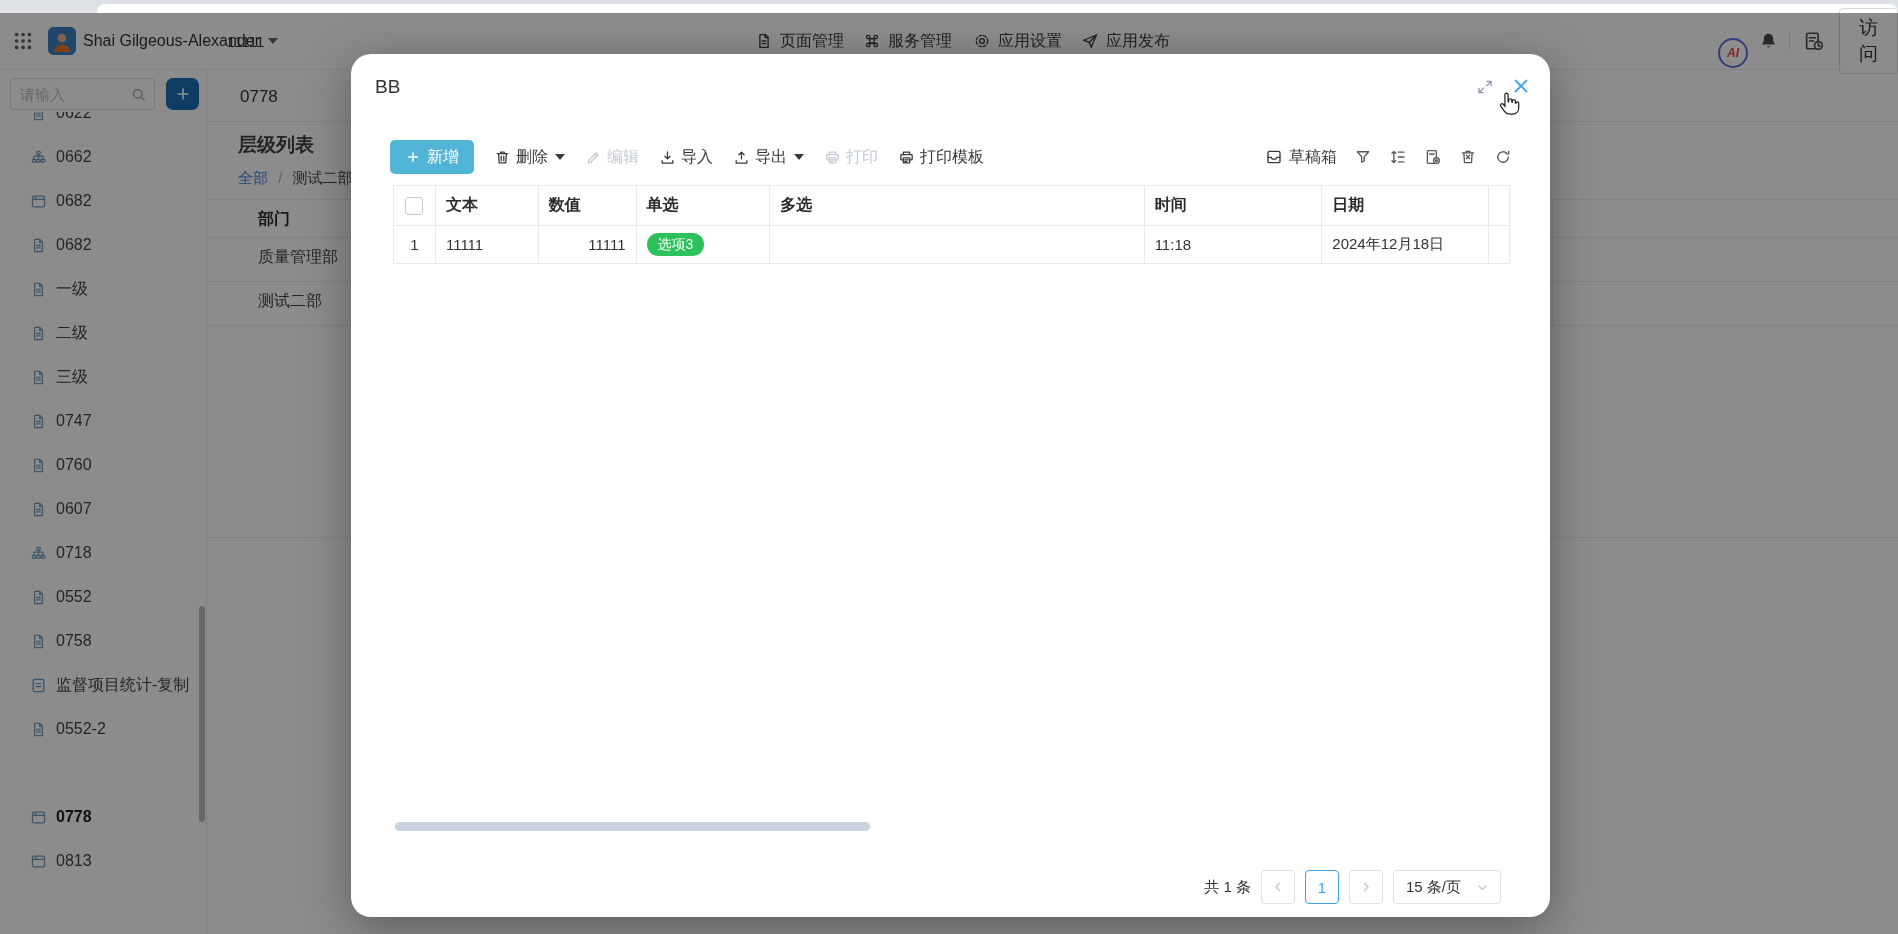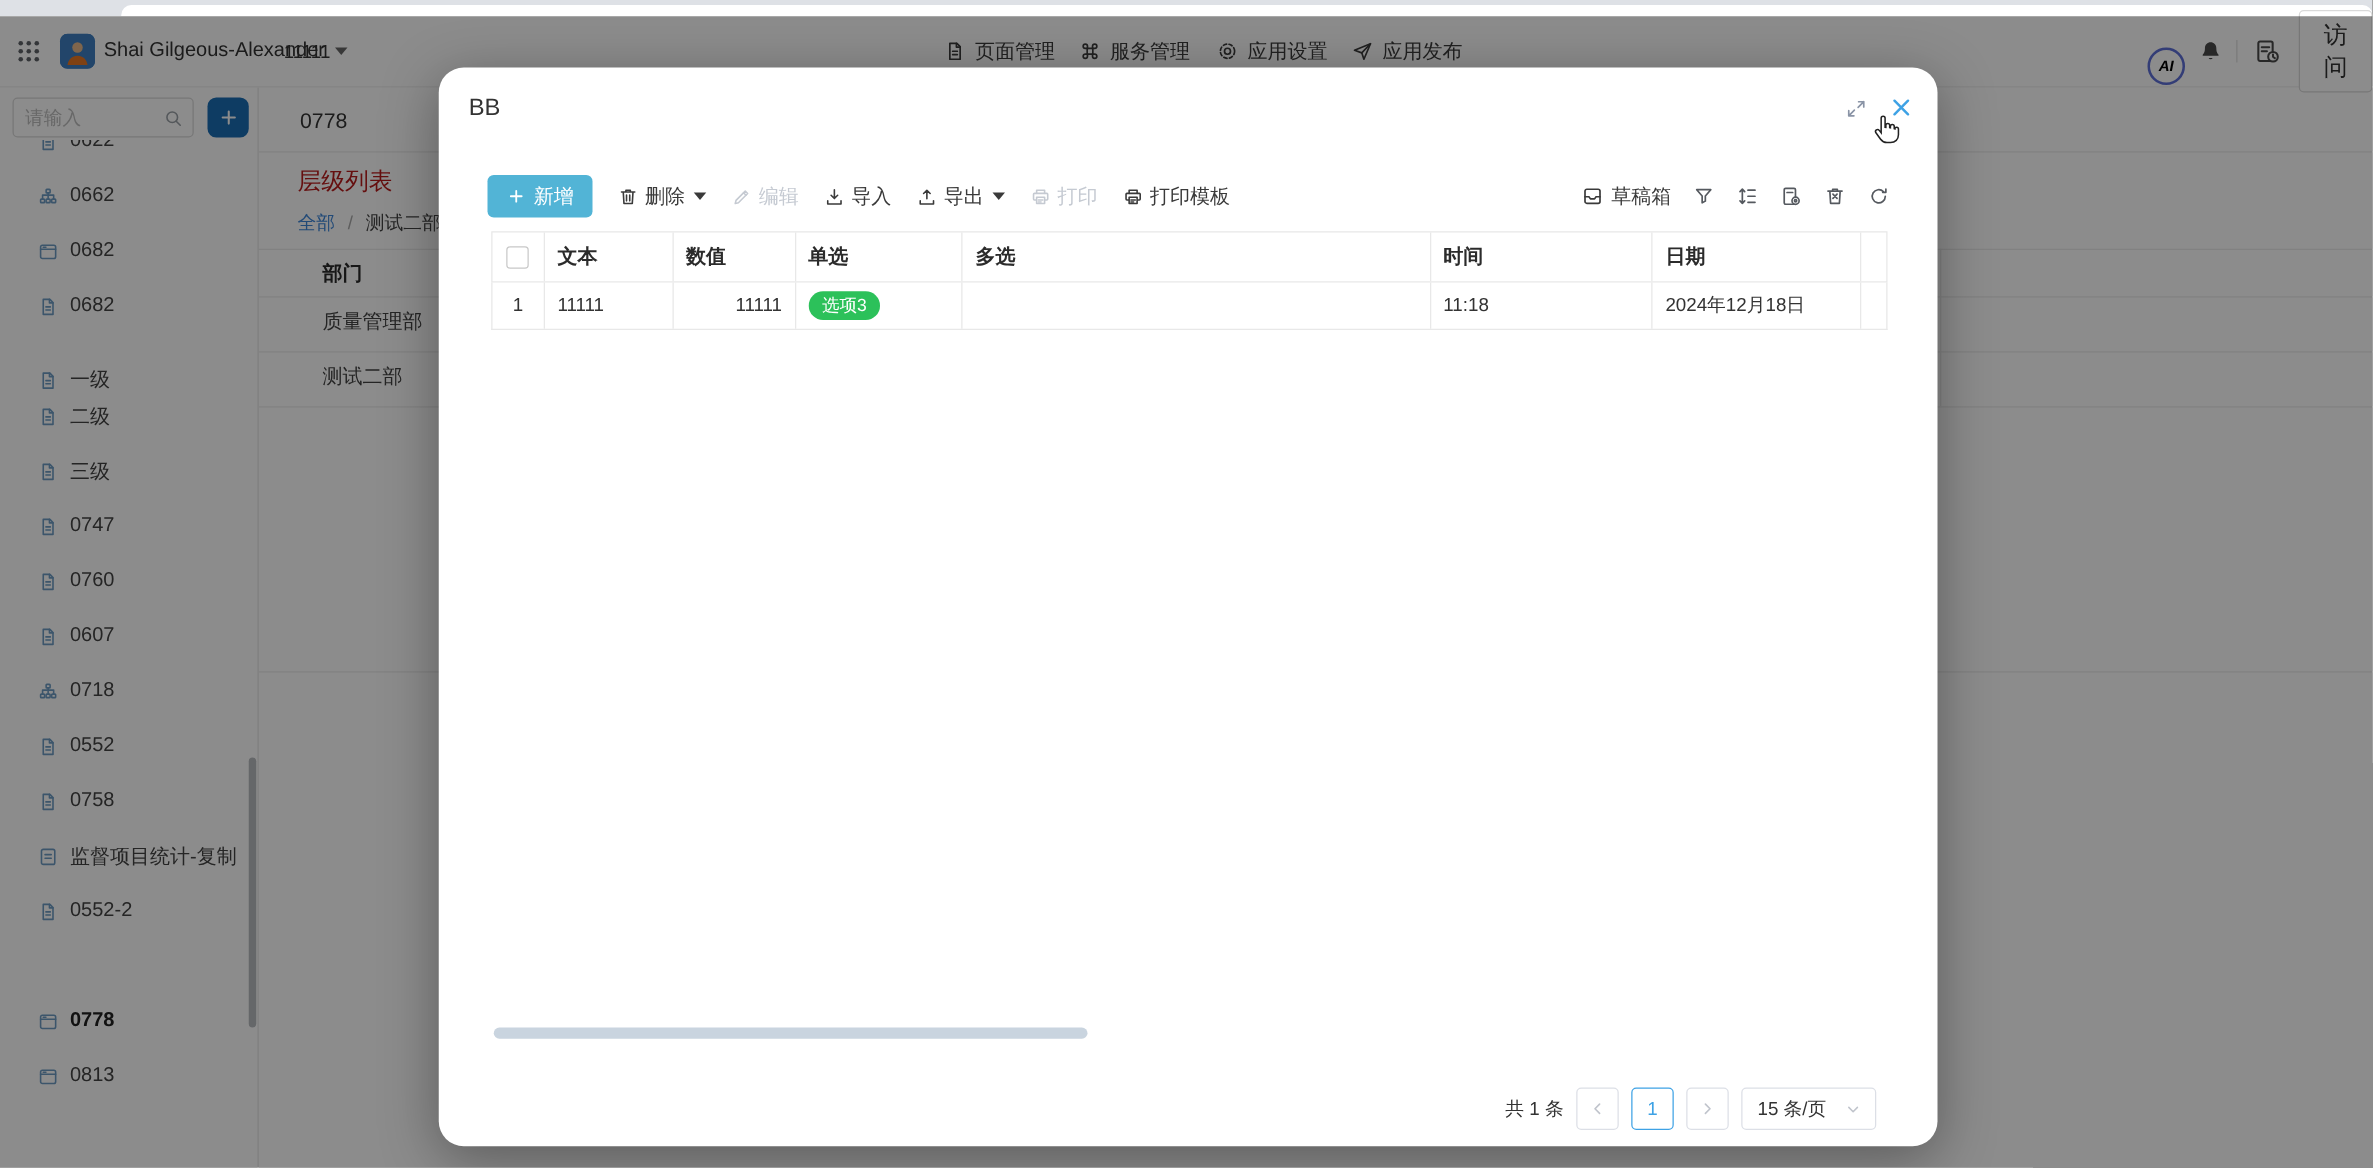--- a/index.html
+++ b/index.html
@@ -11,21 +11,21 @@
   
   .bstrip{left:0;top:0;width:1898px;height:13px;background:#dee1e6;z-index:5;}
   .bpill{left:97px;top:4px;width:1801px;height:9px;background:#fff;border-radius:8px 8px 0 0;}
   
   .topbar{left:0;top:13px;width:1898px;height:56px;background:#fff;border-bottom:1px solid #f0f0f0;z-index:10;}
   .tb-item{position:absolute;top:0;height:56px;display:flex;align-items:center;gap:7px;font-size:16px;color:#3c3c3c;}
   .avatar{width:28px;height:28px;border-radius:6px;overflow:hidden;background:#3e7fc1;}
   .uname{font-size:16px;color:#333;}
   .wsp{font-size:15px;color:#333;display:flex;align-items:center;gap:4px;}
   .caret{width:0;height:0;border-left:5px solid transparent;border-right:5px solid transparent;border-top:6px solid #666;}
-  .ai-badge{width:26px;height:26px;border-radius:50%;border:2px solid #5e6fd8;color:#000000;
+  .ai-badge{width:26px;height:26px;border-radius:50%;border:2px solid #5e6fd8;color:#ef4444;
             font-size:12px;font-weight:bold;font-style:italic;display:flex;align-items:center;justify-content:center;margin-top:24px;}
   .vdiv{width:1px;height:18px;background:#ddd;}
   .visit-btn{border:1px solid #d9d9d9;border-radius:4px;padding:6px 13px;font-size:19px;color:#333;background:#fff;}
   
   .sidebar{left:0;top:69px;width:206px;height:865px;background:#fff;border-right:1px solid #e8e8e8;z-index:8;}
   .side-top{position:absolute;left:0;top:0;width:205px;height:43px;background:#fff;z-index:3;}
   .s-input{position:absolute;left:10px;top:9px;width:145px;height:32px;border:1px solid #d9d9d9;border-radius:4px;
            box-sizing:border-box;font-size:15px;color:#333;padding:0 28px 0 9px;outline:none;
            font-family:"Liberation Sans","DejaVu Sans",sans-serif;}
   .s-input::placeholder{color:#bdbdbd;}
@@ -35,21 +35,21 @@
   .s-item{position:absolute;left:0;width:205px;height:44px;display:flex;align-items:center;padding-left:30px;
           box-sizing:border-box;gap:9px;font-size:16px;color:#444;}
   .s-item .si{color:#6d9cc4;flex:0 0 auto;}
   .s-item.active{font-weight:bold;color:#222;}
   .s-thumb{position:absolute;left:199px;top:537px;width:6px;height:216px;border-radius:3px;background:#b9bcc0;}
   
   .main-bg{left:206px;top:69px;width:1692px;height:865px;background:#fff;}
   .pg-title{position:absolute;left:34px;top:18px;font-size:17px;color:#333;}
   .hline{position:absolute;background:#ececec;height:1px;}
   .vline{position:absolute;background:#ececec;width:1px;}
-  .sec-title{position:absolute;left:32px;top:63px;font-size:19px;font-weight:normal;color:#b91c1c;}
+  .sec-title{position:absolute;left:32px;top:63px;font-size:19px;font-weight:bold;color:#404040;}
   .crumb{position:absolute;left:32px;top:100px;font-size:15px;}
   .crumb .c-root{color:#3f87d9;}
   .crumb .c-sep{color:#aaa;margin:0 6px;}
   .crumb .c-cur{color:#444;}
   .dept-h{position:absolute;left:52px;top:140px;font-size:16px;font-weight:bold;color:#2b2b2b;}
   .dept-r{position:absolute;left:52px;font-size:16px;color:#444;}
   
   .dim{left:0;top:13px;width:1898px;height:921px;background:rgba(0,0,0,0.45);z-index:40;}
   
   .modal{left:351px;top:54px;width:1199px;height:863px;background:#fff;border-radius:20px;
@@ -321,21 +321,21 @@
           <use href="#s-window"></use>
         </svg>
       <span>0682</span>
       </div>
     <div class="s-item" style="top:154px">
       <svg class="ic si" width="17" height="17">
           <use href="#s-doc"></use>
         </svg>
       <span>0682</span>
       </div>
-    <div class="s-item" style="top:213px">
+    <div class="s-item" style="top:198px">
       <svg class="ic si" width="17" height="17">
           <use href="#s-doc"></use>
         </svg>
       <span>一级</span>
       </div>
     <div class="s-item" style="top:242px">
       <svg class="ic si" width="17" height="17">
           <use href="#s-doc"></use>
         </svg>
       <span>二级</span>

